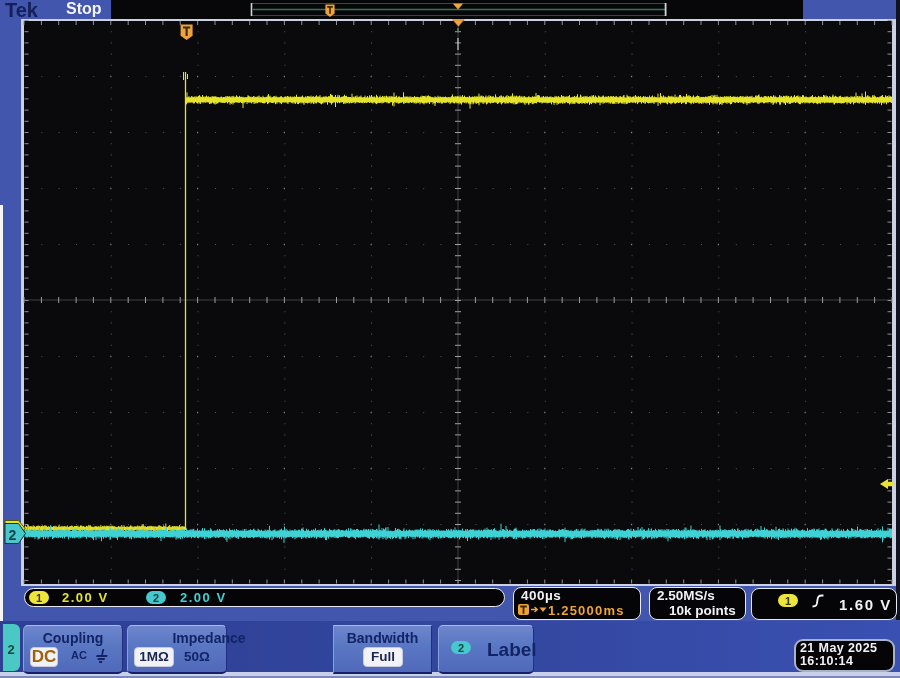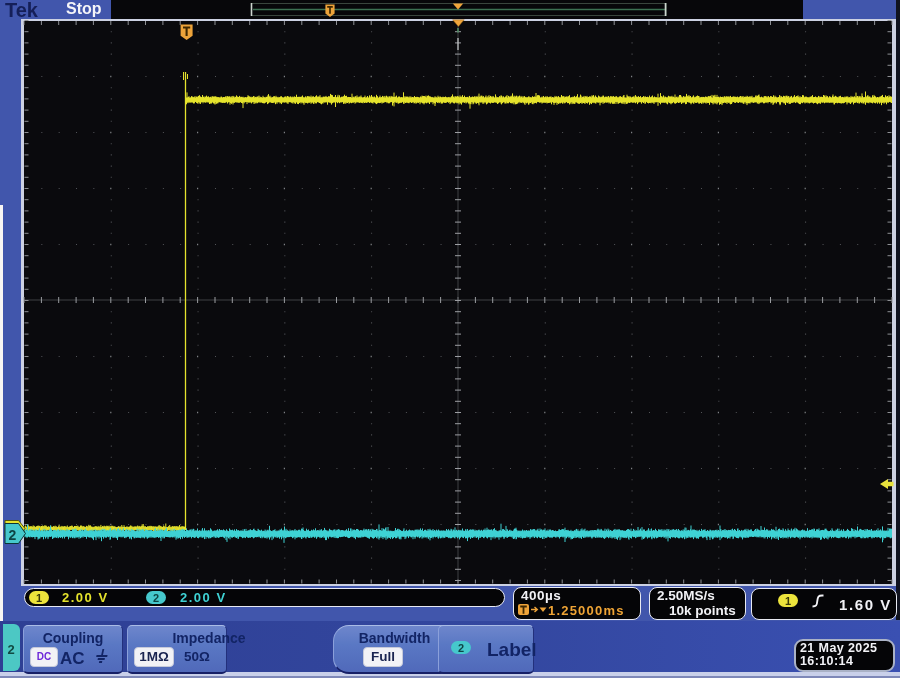--- a/index.html
+++ b/index.html
@@ -98,34 +98,34 @@
 
  <div class="abs" style="left:0;top:621px;width:900px;height:51px;background:linear-gradient(90deg,#2e3f94,#33479f 55%,#3a50b2);"></div>
  <div class="abs" style="left:0;top:672px;width:900px;height:4px;background:#c9d0ea;"></div>
  <div class="abs" style="left:0;top:676px;width:900px;height:2px;background:#7e88b8;"></div>
 
  <div class="abs" style="left:3px;top:624px;width:17px;height:47px;background:#4cc8c4;border-radius:0 6px 6px 0;"></div>
  <div class="abs bb" style="left:3px;top:642px;width:16px;font-size:13px;color:#114a42;text-align:center;">2</div>
 
  <div class="abs" style="left:23px;top:625px;width:98px;height:46px;background:linear-gradient(#6e86cc,#5a78c4 40%,#5069ba);border-top:1.5px solid #aabce6;border-left:1.5px solid #8ba0da;border-right:1.5px solid #22307c;border-bottom:2px solid #161f66;border-radius:5px;">
       <div class="abs bb" style="left:0;top:3.5px;width:100%;text-align:center;font-size:14px;color:#122465;">Coupling</div>
-      <div class="abs bb" style="left:6px;top:21px;width:26px;height:18px;background:#f2f2f6;border-radius:4px;color:#6d28d9;font-size:10px;text-align:center;line-height:18px;border:1px solid #c6cada;">DC</div>
-      <div class="abs bb" style="left:36px;top:22.5px;font-size:17px;color:#122465;">AC</div>
+      <div class="abs bb" style="left:6px;top:21px;width:26px;height:18px;background:#f2f2f6;border-radius:4px;color:#a16207;font-size:17px;text-align:center;line-height:18px;border:1px solid #c6cada;">DC</div>
+      <div class="abs bb" style="left:47px;top:22.5px;font-size:11px;color:#122465;">AC</div>
       <svg class="abs" style="left:68px;top:20px;" width="22" height="20">
         <g stroke="#122465" stroke-width="1.8" fill="none" transform="skewX(-12) translate(3,0)">
           <path d="M9 3 v7 M3.5 10 h11 M5.5 13 h7 M7.5 16 h3"></path>
         </g>
       </svg>
     </div>
  <div class="abs" style="left:127px;top:625px;width:98px;height:46px;background:linear-gradient(#6e86cc,#5a78c4 40%,#5069ba);border-top:1.5px solid #aabce6;border-left:1.5px solid #8ba0da;border-right:1.5px solid #22307c;border-bottom:2px solid #161f66;border-radius:5px;">
       <div class="abs bb" style="left:0;top:3.5px;width:100%;text-align:center;font-size:14px;color:#122465;margin-left:32px;">Impedance</div>
       <div class="abs bb" style="left:6px;top:21px;width:38px;height:18px;background:#f2f2f6;border-radius:4px;color:#1a2450;font-size:13.5px;text-align:center;line-height:18px;border:1px solid #c6cada;">1MΩ</div>
       <div class="abs bb" style="left:56px;top:22.5px;font-size:13.5px;color:#122465;">50Ω</div>
     </div>
- <div class="abs" style="left:333px;top:625px;width:97px;height:46px;background:linear-gradient(#6e86cc,#5a78c4 40%,#5069ba);border-top:1.5px solid #aabce6;border-left:1.5px solid #8ba0da;border-right:1.5px solid #22307c;border-bottom:2px solid #161f66;border-radius:16px;padding-left:24px;">
+ <div class="abs" style="left:333px;top:625px;width:97px;height:46px;background:linear-gradient(#6e86cc,#5a78c4 40%,#5069ba);border-top:1.5px solid #aabce6;border-left:1.5px solid #8ba0da;border-right:1.5px solid #22307c;border-bottom:2px solid #161f66;border-radius:0;">
       <div class="abs bb" style="left:0;top:3.5px;width:100%;text-align:center;font-size:14px;color:#122465;">Bandwidth</div>
       <div class="abs bb" style="left:29px;top:21px;width:38px;height:18px;background:#f2f2f6;border-radius:4px;color:#1a2450;font-size:13.5px;text-align:center;line-height:18px;border:1px solid #c6cada;">Full</div>
     </div>
  <div class="abs" style="left:438px;top:625px;width:94px;height:46px;background:linear-gradient(#6e86cc,#5a78c4 40%,#5069ba);border-top:1.5px solid #aabce6;border-left:1.5px solid #8ba0da;border-right:1.5px solid #22307c;border-bottom:2px solid #161f66;border-radius:5px;">
       <div class="abs" style="left:12px;top:15px;width:20px;height:13px;background:#46c8cc;border-radius:7px;"></div>
       <div class="abs bb" style="left:12px;top:15.5px;width:20px;font-size:11px;color:#0e4444;text-align:center;">2</div>
       <div class="abs bb" style="left:48px;top:13px;font-size:19px;color:#122465;">Label</div>
     </div>
 
  <div class="abs" style="left:794px;top:639px;width:97px;height:29px;background:#050507;border:2px solid #aab2c6;border-radius:9px;"></div>

